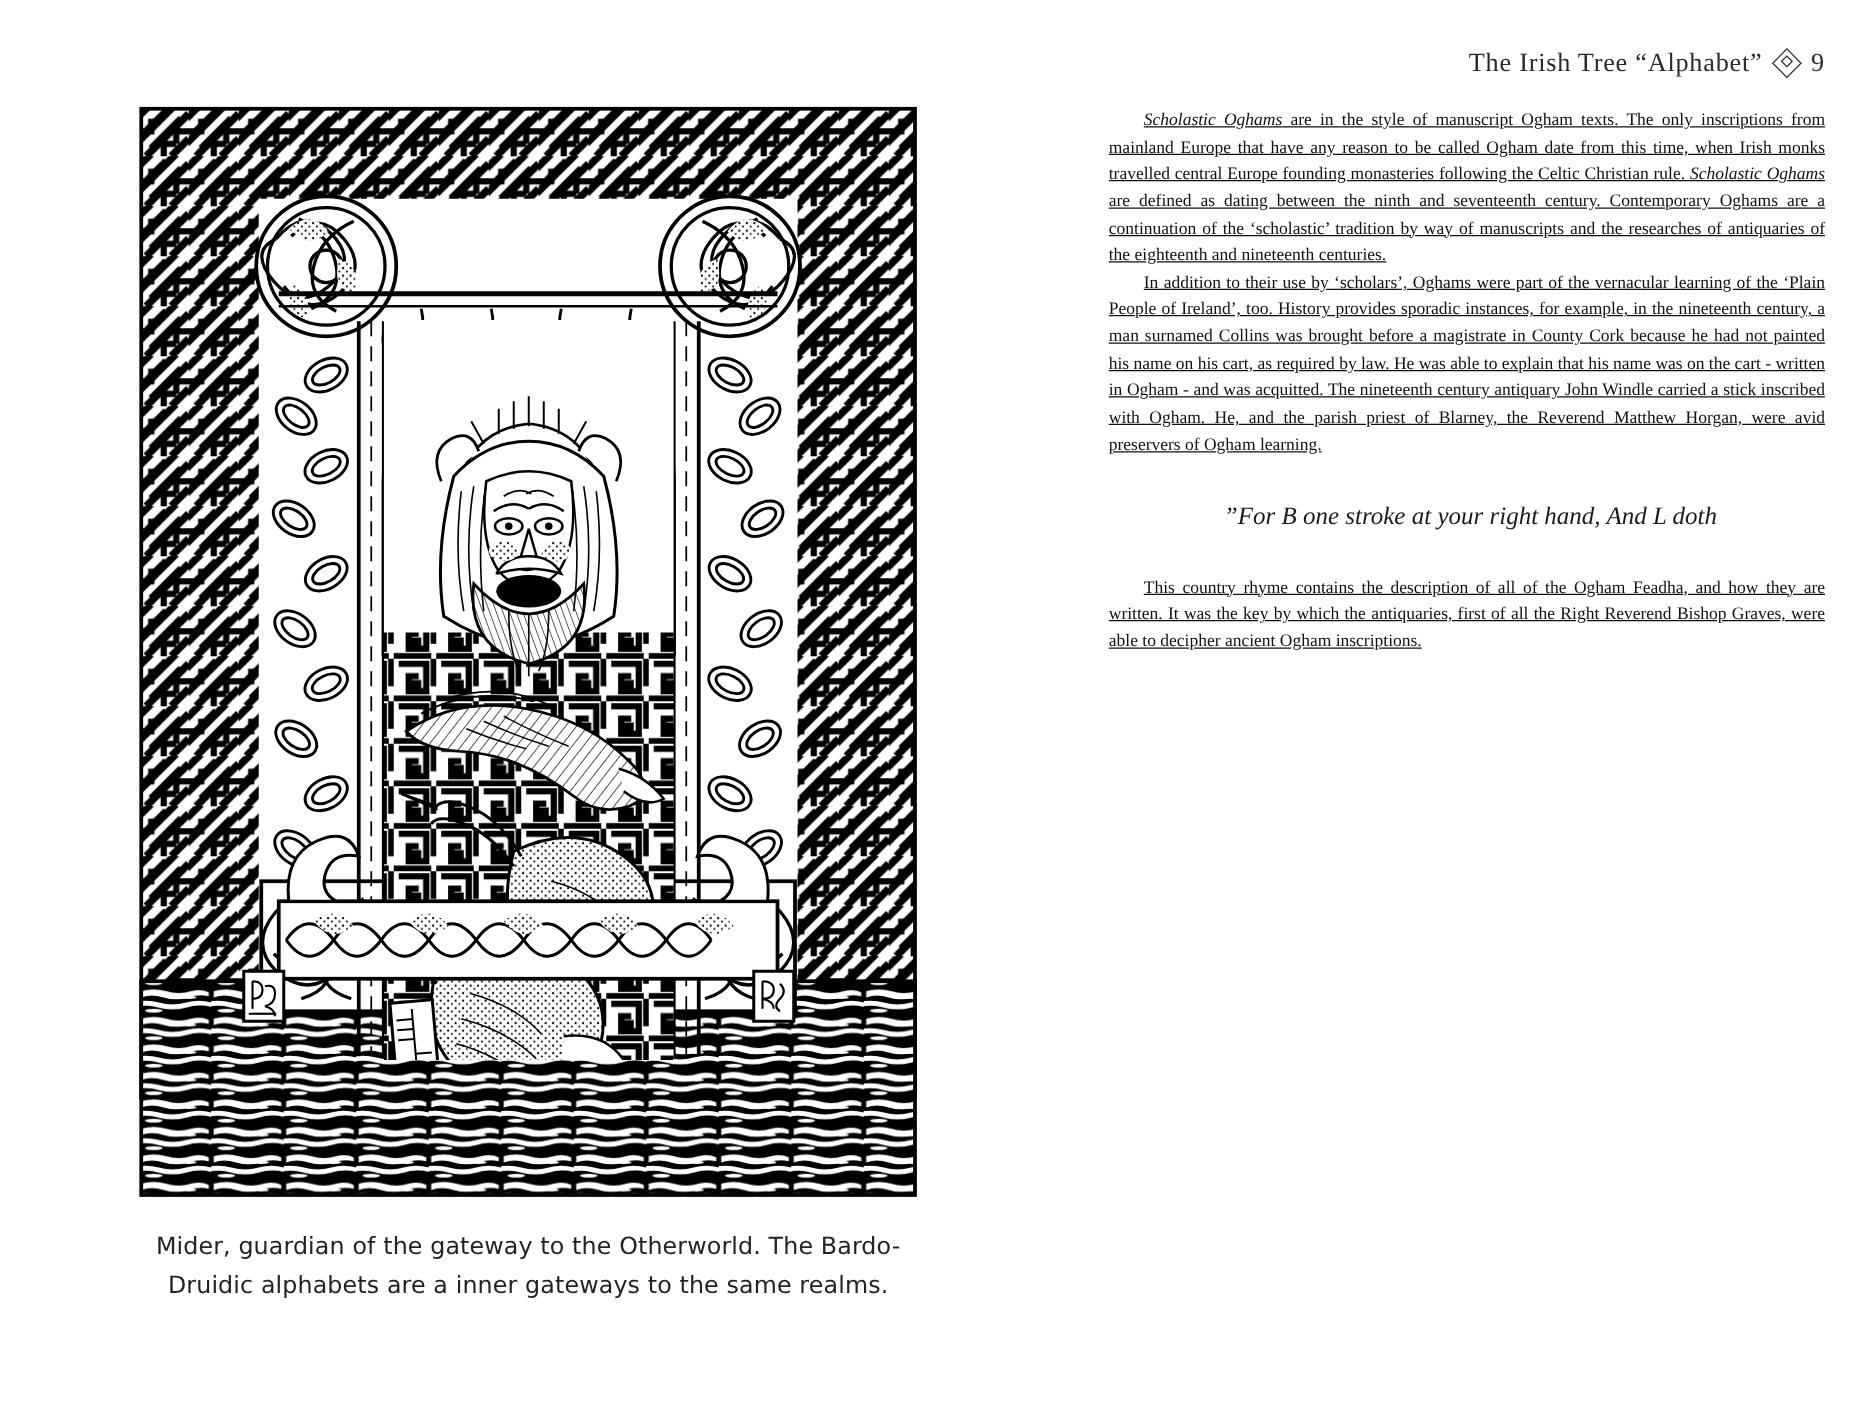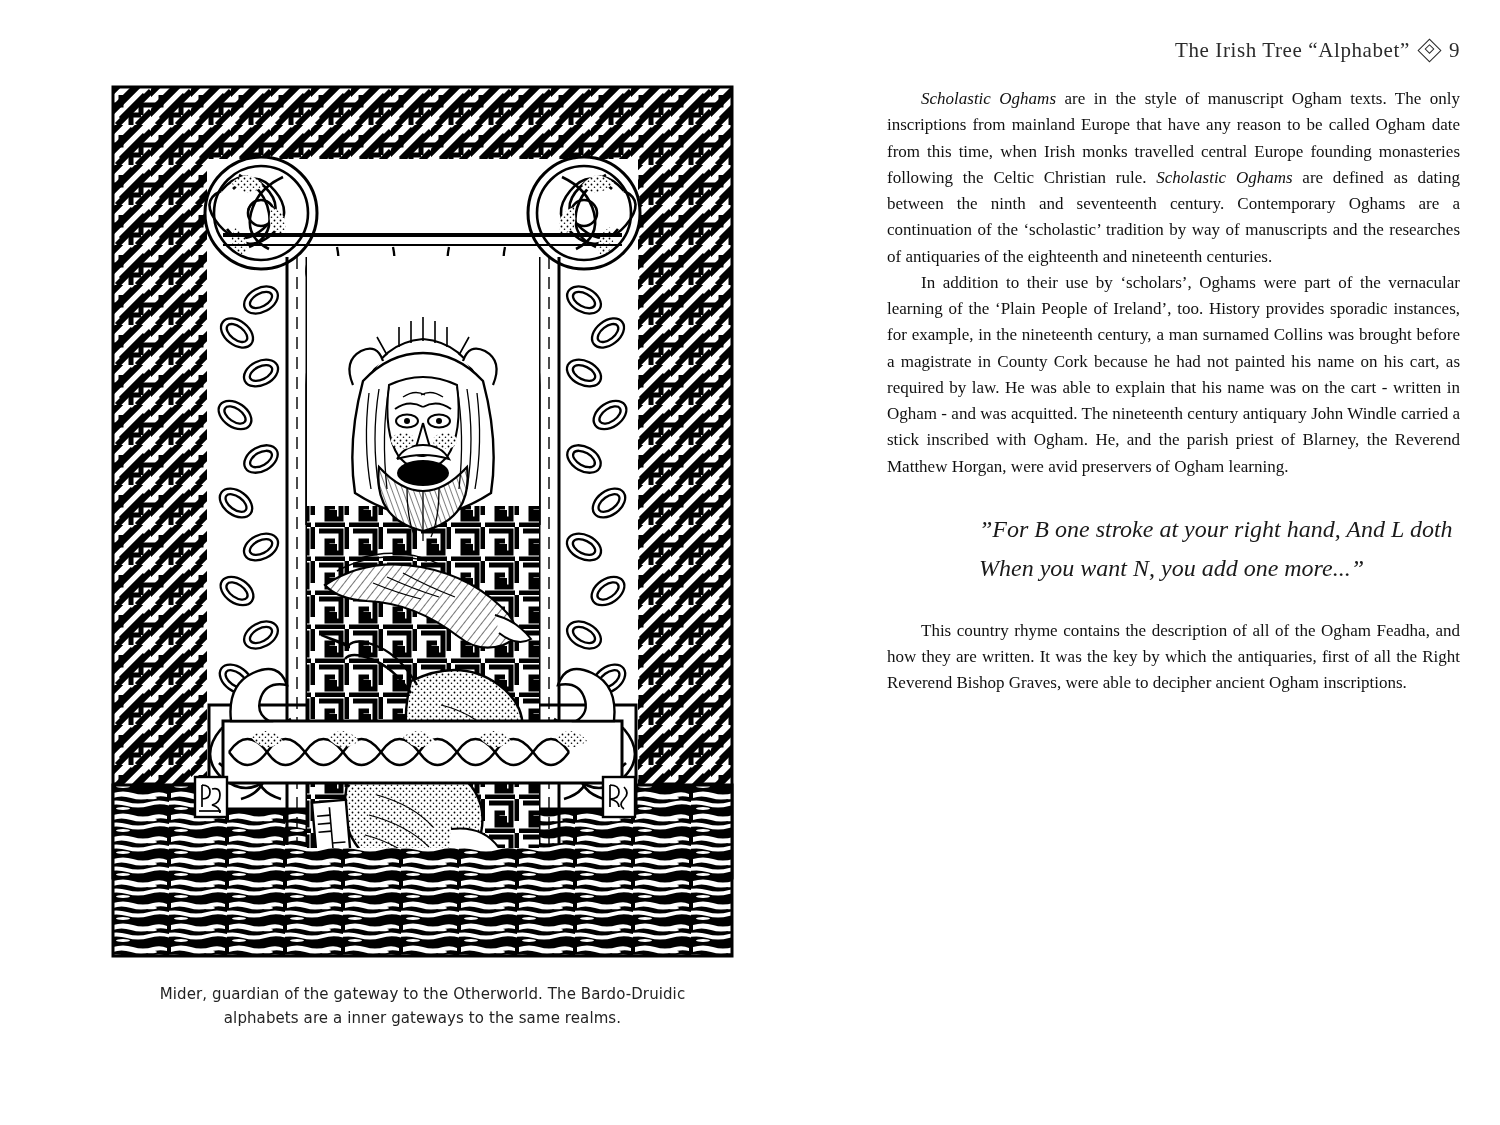--- a/index.html
+++ b/index.html
@@ -59,49 +59,50 @@
   .plate {
     width: 623px;
     height: 875px;
     display: block;
   }
   .caption {
     width: 600px;
     margin: 22px auto 0 auto;
     text-align: center;
     font-family: "DejaVu Sans", "Liberation Sans", sans-serif;
-    font-size: 15px;
+    font-size: 19px;
     line-height: 1.62;
     color: #232323;
     letter-spacing: 0.1px;
   }
 
   
   .text-col {
     position: absolute;
     left: 843px;
     top: 86px;
     width: 573px;
   }
   .text-col p {
     margin: 0;
-    font-size: 17px;
+    font-size: 14px;
     line-height: 1.545;
     text-align: justify;
     text-justify: inter-word;
     text-indent: 2.0em;
     color: #111111;
     hyphens: manual;
+    text-decoration: underline;
   }
   .text-col p.first { text-indent: 2.0em; }
   .verse {
     margin: 30px 0 30px 0;
     padding-left: 92px;
     font-style: italic;
-    font-size: 24px;
+    font-size: 20px;
     line-height: 1.62;
     text-align: left;
   }
   .verse .vline { display: block; white-space: nowrap; }
   .verse .vline.indent { padding-left: 40px; }
   i.em { font-style: italic; }
 </style>
 </head>
 <body>
 
@@ -474,21 +475,20 @@
   <div class="text-col">
     <p class="first">
       <i class="em">Scholastic Oghams</i><span> are in the style of manuscript Ogham texts. The only inscriptions from mainland Europe that have any reason to be called Ogham date from this time, when Irish monks travelled central Europe founding monasteries following the Celtic Christian rule. </span><i class="em">Scholastic Oghams</i><span> are defined as dating between the ninth and seventeenth century. Contemporary Oghams are a continuation of the ‘scholastic’ tradition by way of manuscripts and the researches of antiquaries of the eighteenth and nineteenth centuries.</span>
     </p>
     <p>
       <span>In addition to their use by ‘scholars’, Oghams were part of the vernacular learning of the ‘Plain People of Ireland’, too. History provides sporadic instances, for example, in the nineteenth century, a man surnamed Collins was brought before a magistrate in County Cork because he had not painted his name on his cart, as required by law. He was able to explain that his name was on the cart - written in Ogham - and was acquitted. The nineteenth century antiquary John Windle carried a stick inscribed with Ogham. He, and the parish priest of Blarney, the Reverend Matthew Horgan, were avid preservers of Ogham learning.</span>
     </p>
 
     <div class="verse">
       <span class="vline">”For B one stroke at your right hand, And L doth</span>
-      <span class="vline">When you want N, you add one more...”</span>
     </div>
 
     <p>
       <span>This country rhyme contains the description of all of the Ogham Feadha, and how they are written. It was the key by which the antiquaries, first of all the Right Reverend Bishop Graves, were able to decipher ancient Ogham inscriptions.</span>
     </p>
 
   </div>
 
 </div>
 

